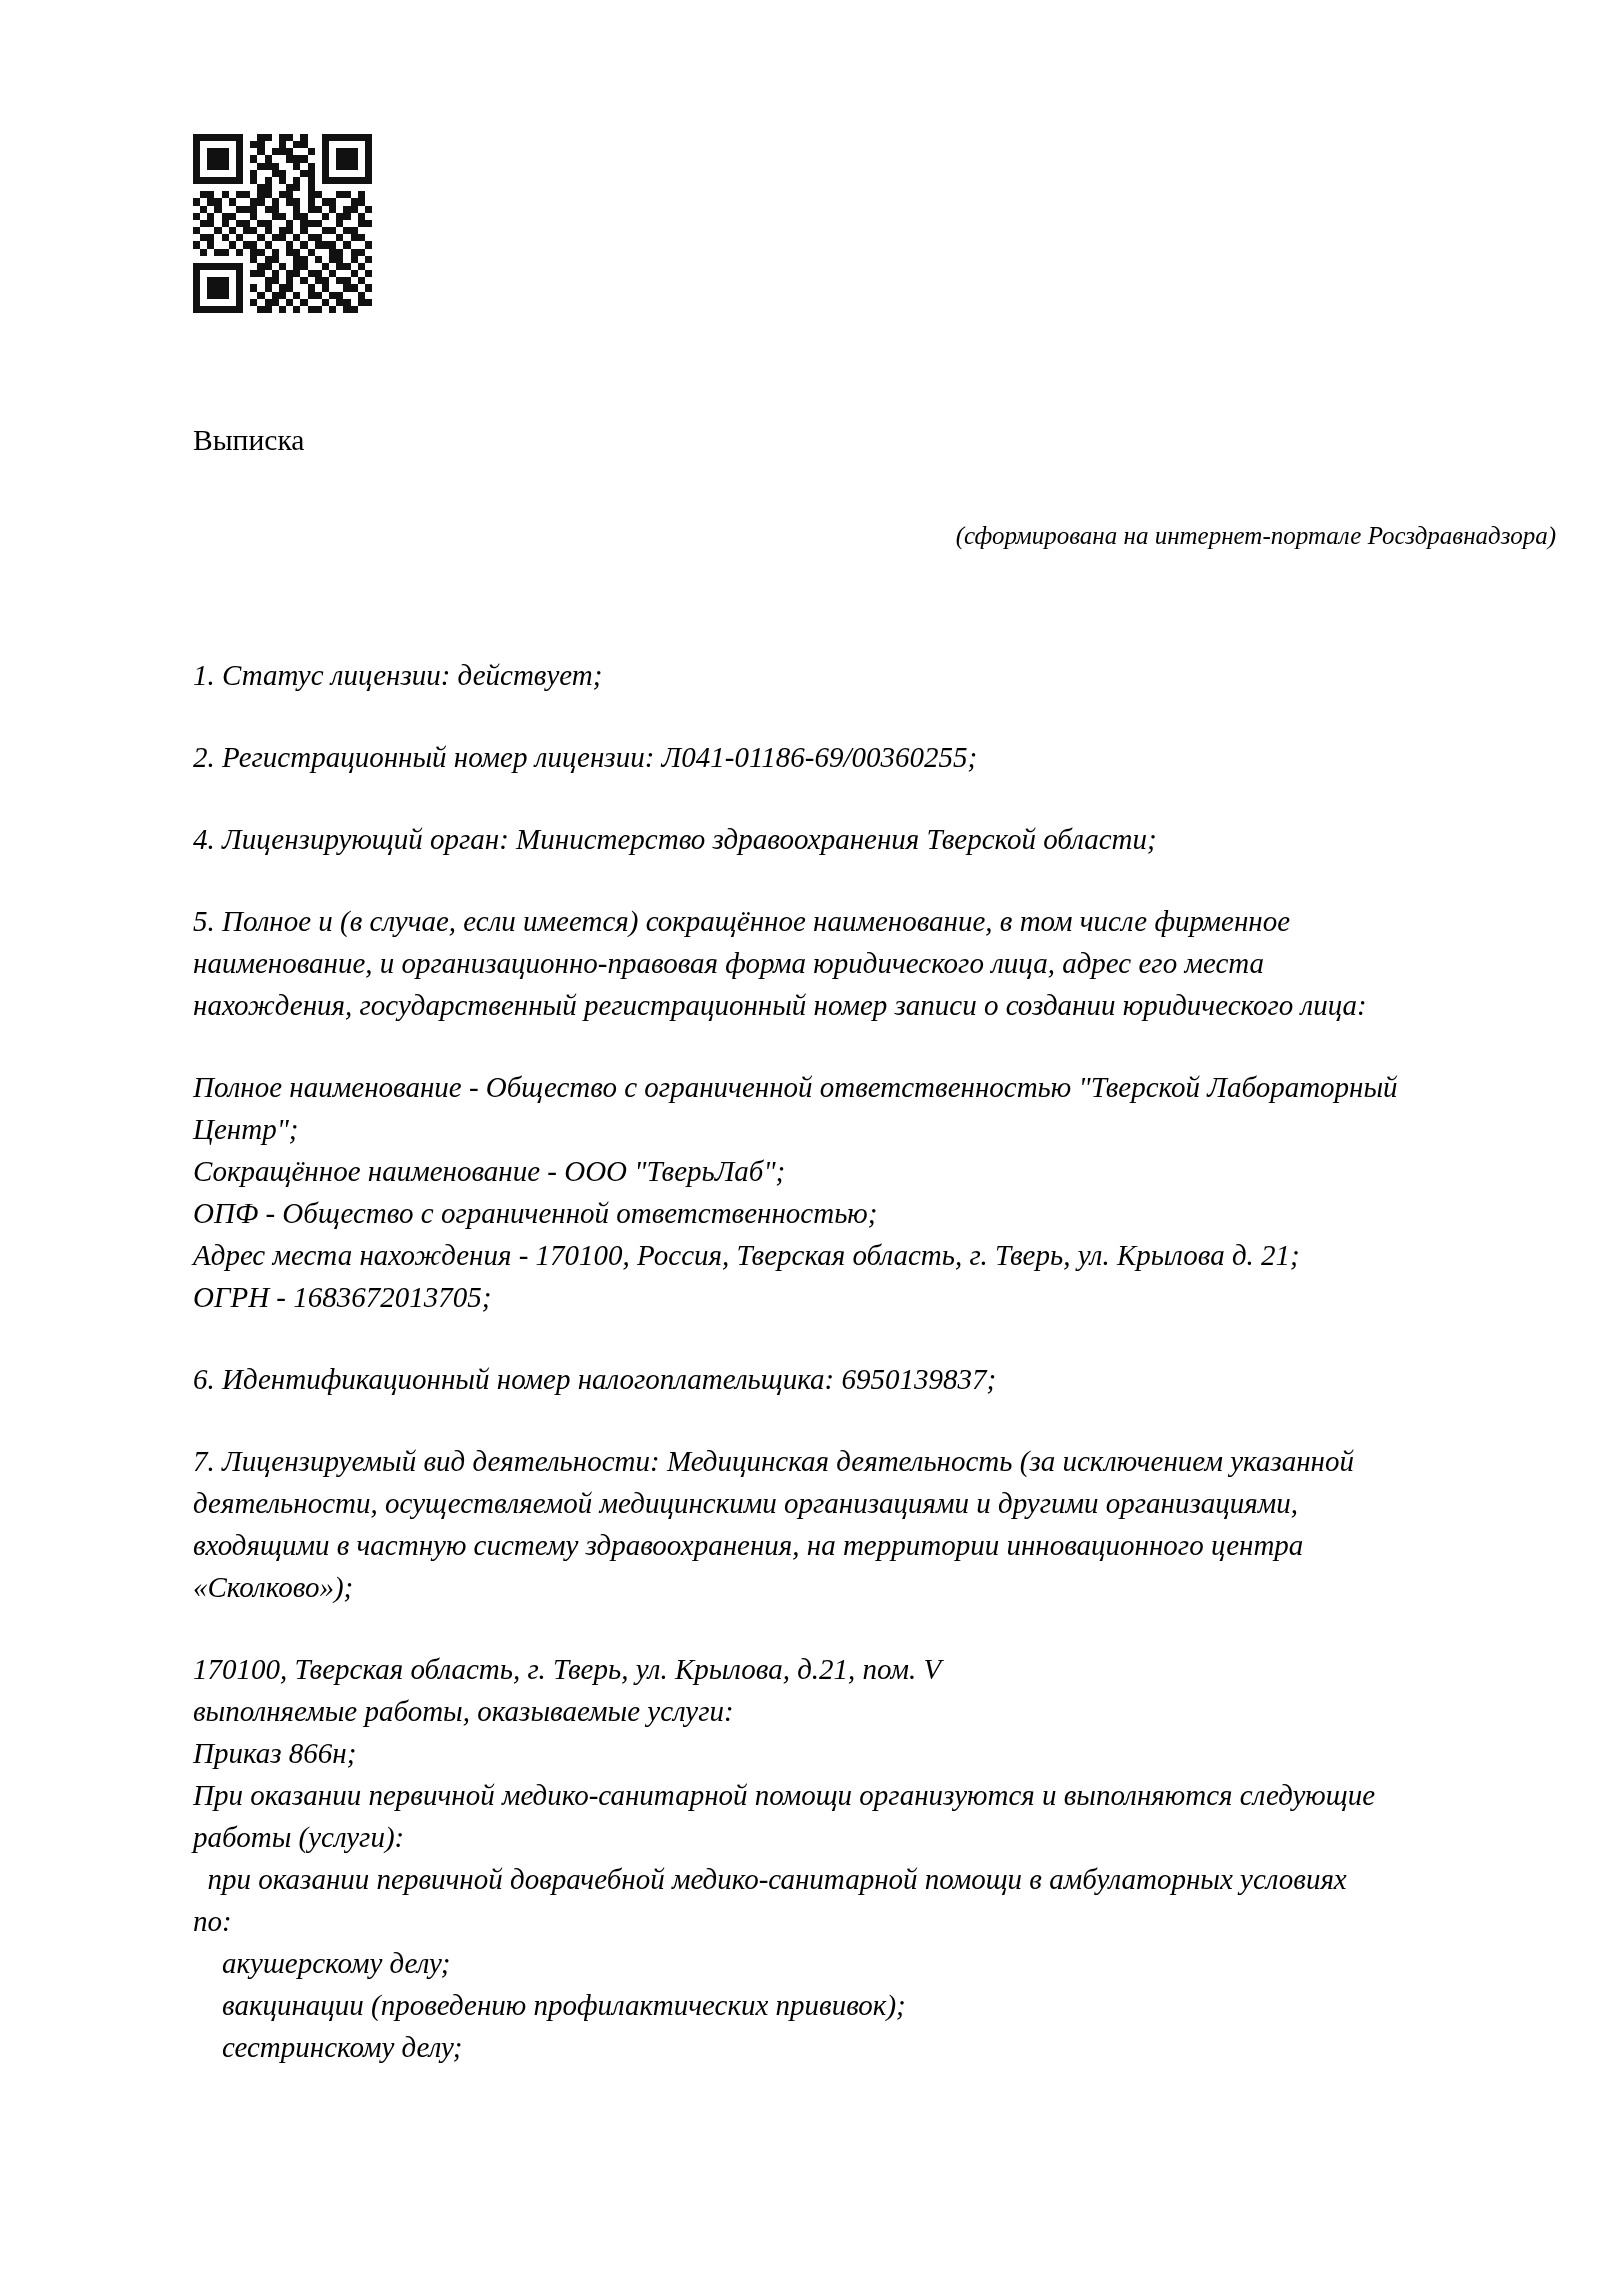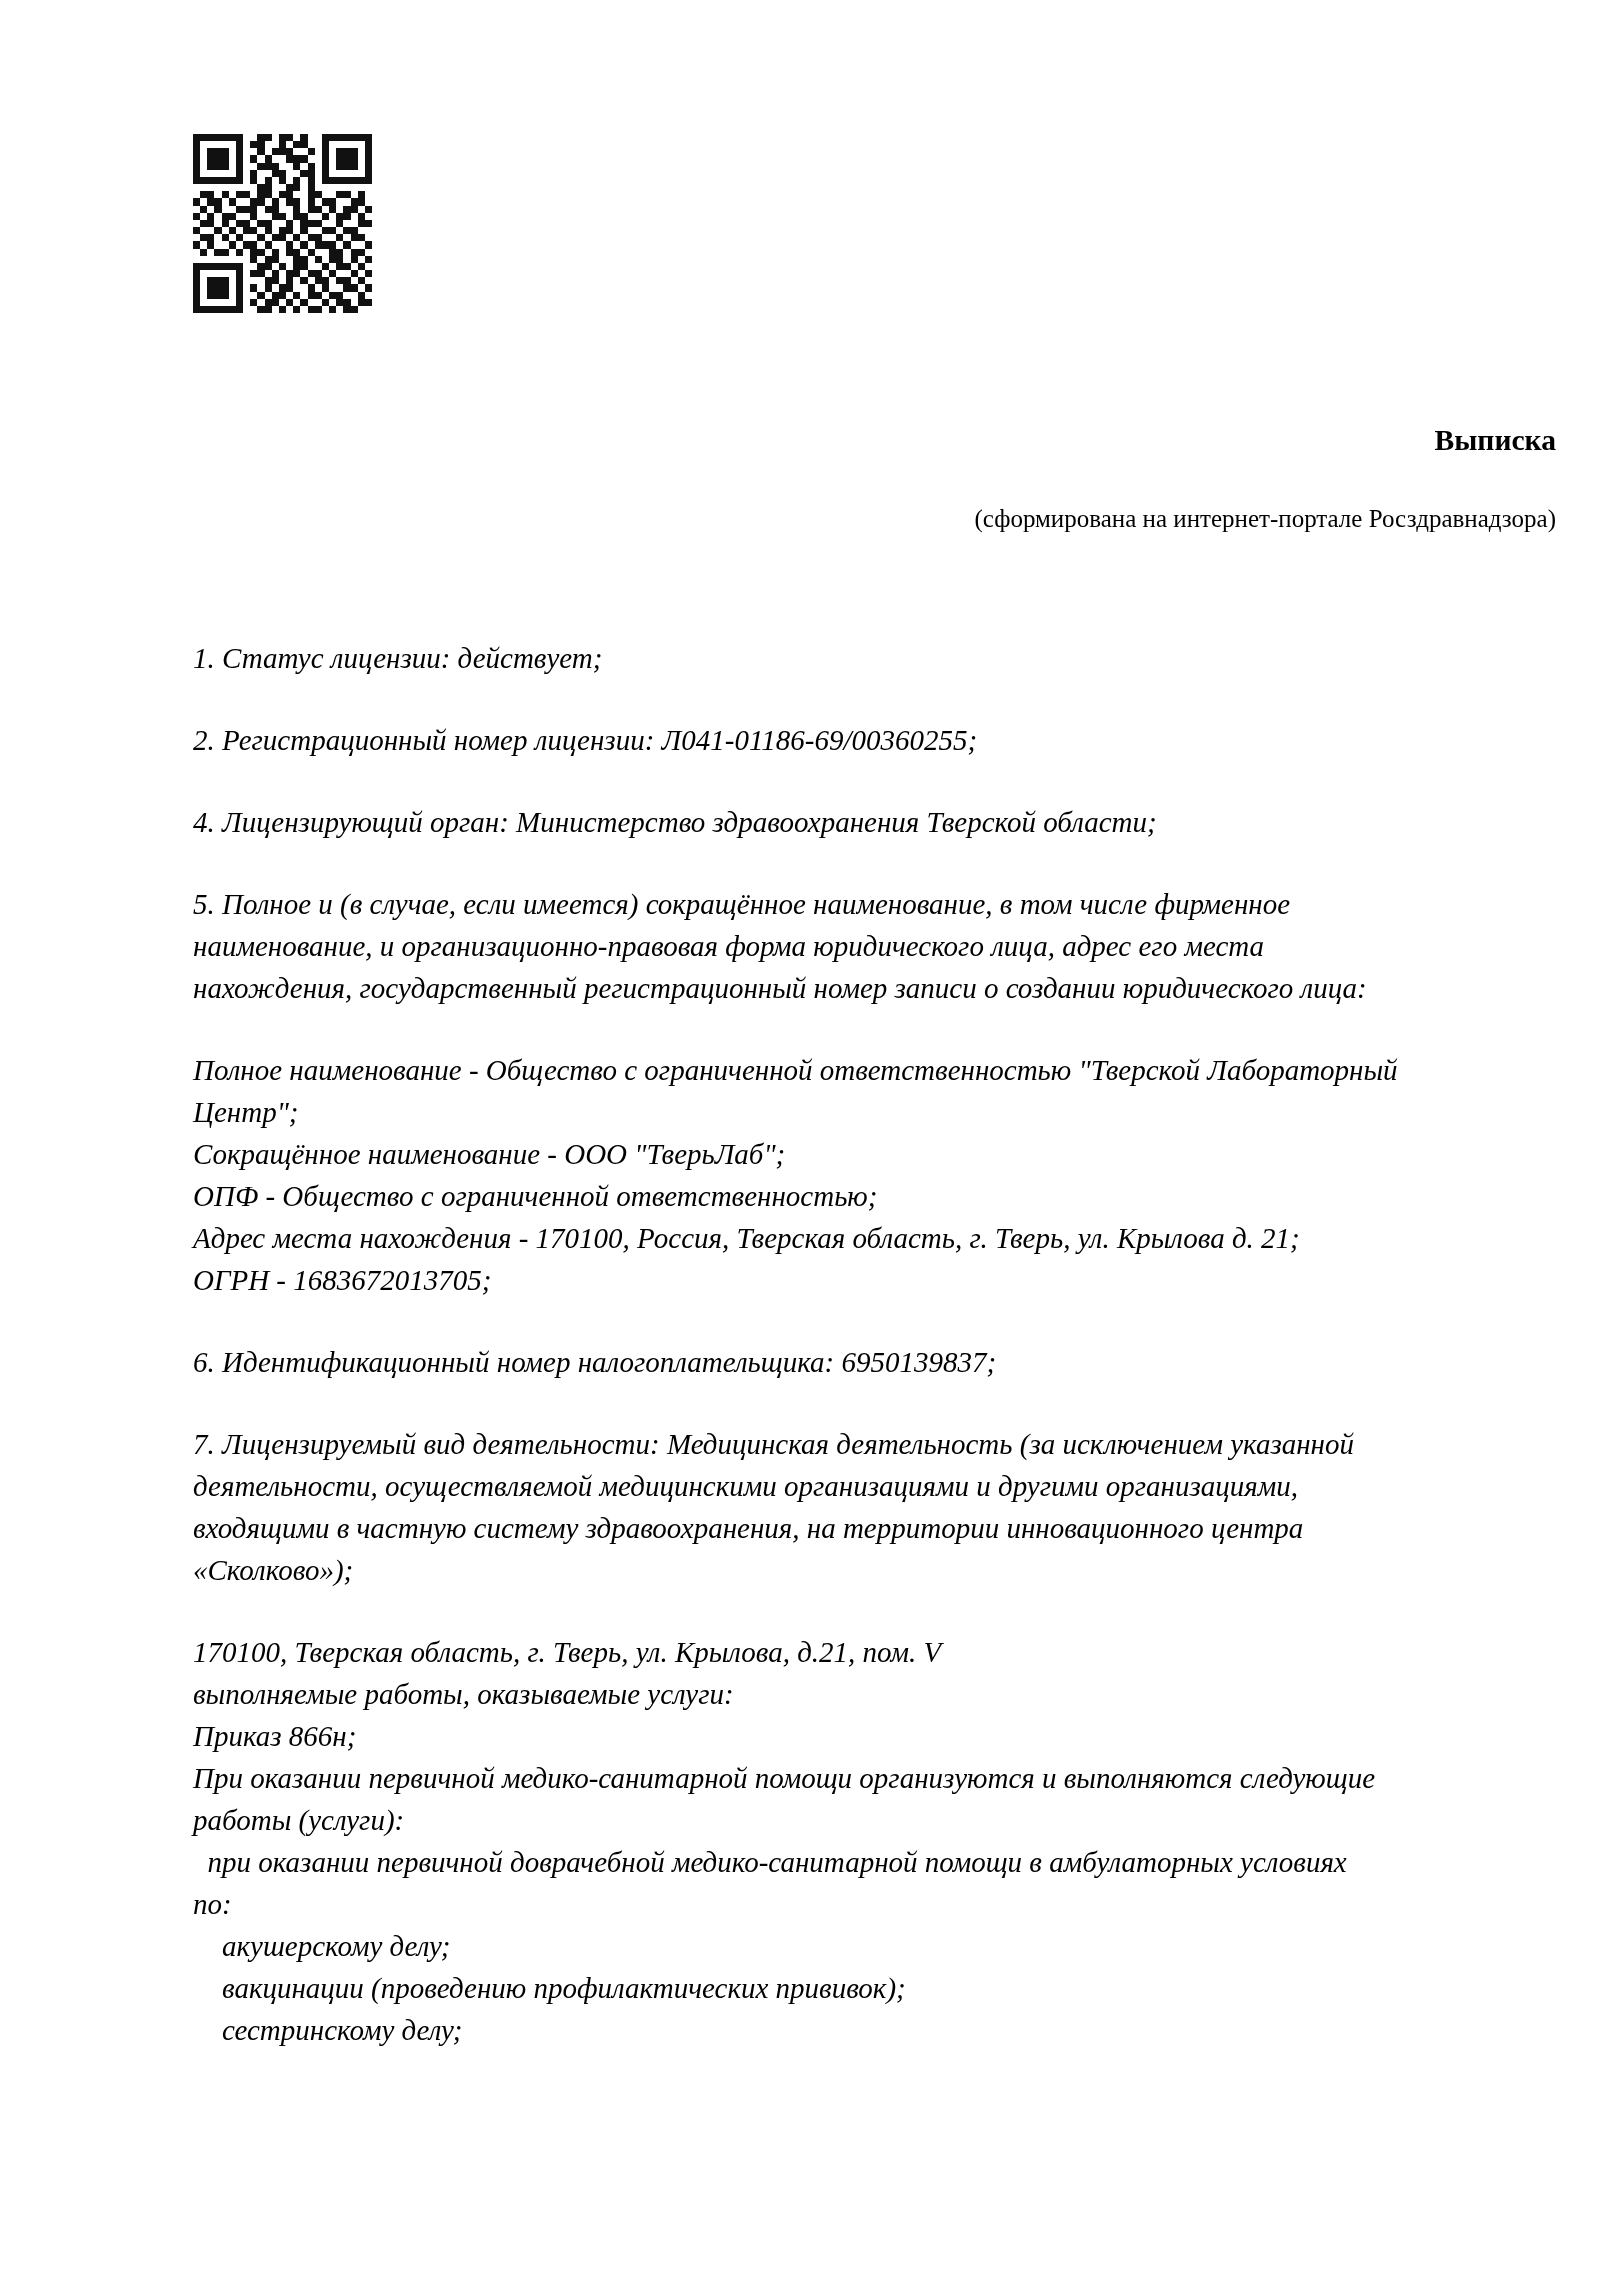--- a/index.html
+++ b/index.html
@@ -19,30 +19,31 @@
     padding: 134px 64px 0 193px;
   }
   .qr {
     width: 179px;
     height: 179px;
     background: #ffffff;
   }
   .qr svg { display: block; }
   .title-block {
     margin-top: 106px;
-    text-align: right;
-    font-weight: bold;
+    text-align: left;
+    font-weight: normal;
     font-size: 29.6px;
     line-height: 42px;
   }
   .subtitle {
-    margin-top: 41px;
+    margin-top: 58px;
     text-align: right;
     font-size: 25px;
     line-height: 34px;
+    font-style: italic;
   }
   .body-text {
     margin-top: 101px;
     font-size: 29px;
     line-height: 42px;
     font-style: italic;
   }
   .para {
     white-space: pre-wrap;
     margin: 0 0 40px 0;

